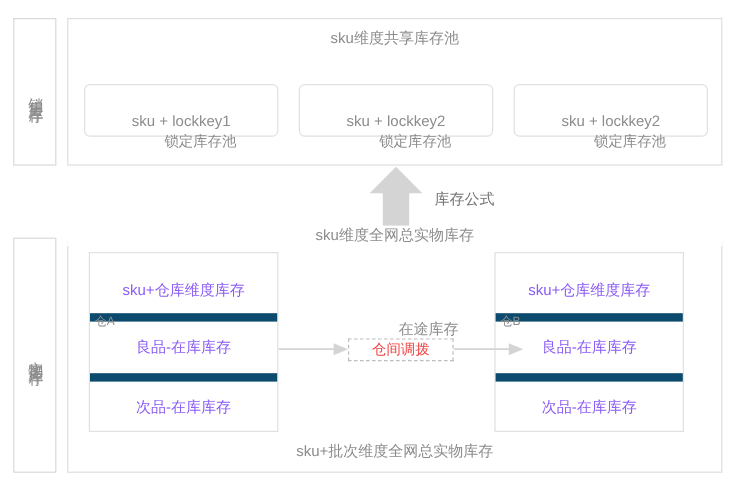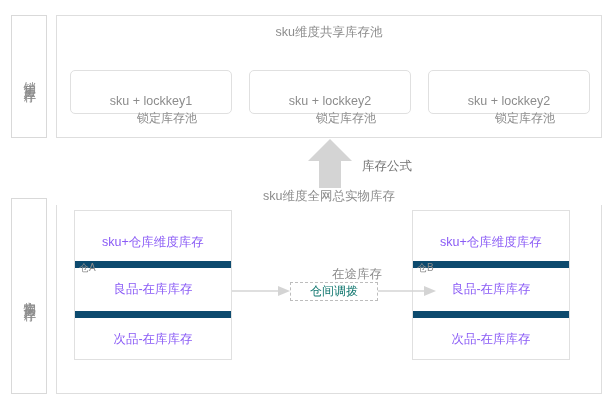--- a/index.html
+++ b/index.html
@@ -160,21 +160,21 @@
     left: 290px;
     top: 282px;
     width: 88px;
     height: 19px;
     border: 1px dashed #bdbdbd;
     box-sizing: border-box;
     display: flex;
     align-items: center;
     justify-content: center;
     font-size: 12px;
-    color: #0f766e;
+    color: #ef4444;
     background: #ffffff;
     white-space: nowrap;
   }
   .transit-arrow {
     position: absolute;
     top: 283px;
     height: 16px;
   }
   #transit-arrow-left  { left: 232px; width: 58px; }
   #transit-arrow-right { left: 378px; width: 58px; }
@@ -240,14 +240,15 @@
   <svg class="transit-arrow" id="transit-arrow-left" viewBox="0 0 58 16">
     <line x1="0" y1="8" x2="47" y2="8" stroke="#d4d4d4" stroke-width="1.4"></line>
     <polygon points="46,3 58,8 46,13" fill="#d4d4d4"></polygon>
   </svg>
 
   <svg class="transit-arrow" id="transit-arrow-right" viewBox="0 0 58 16">
     <line x1="0" y1="8" x2="47" y2="8" stroke="#d4d4d4" stroke-width="1.4"></line>
     <polygon points="46,3 58,8 46,13" fill="#d4d4d4"></polygon>
   </svg>
 
+  <div class="section-title" id="physical-footer">sku+批次维度全网总实物库存</div>
 
 </div>
 
 </body></html>

